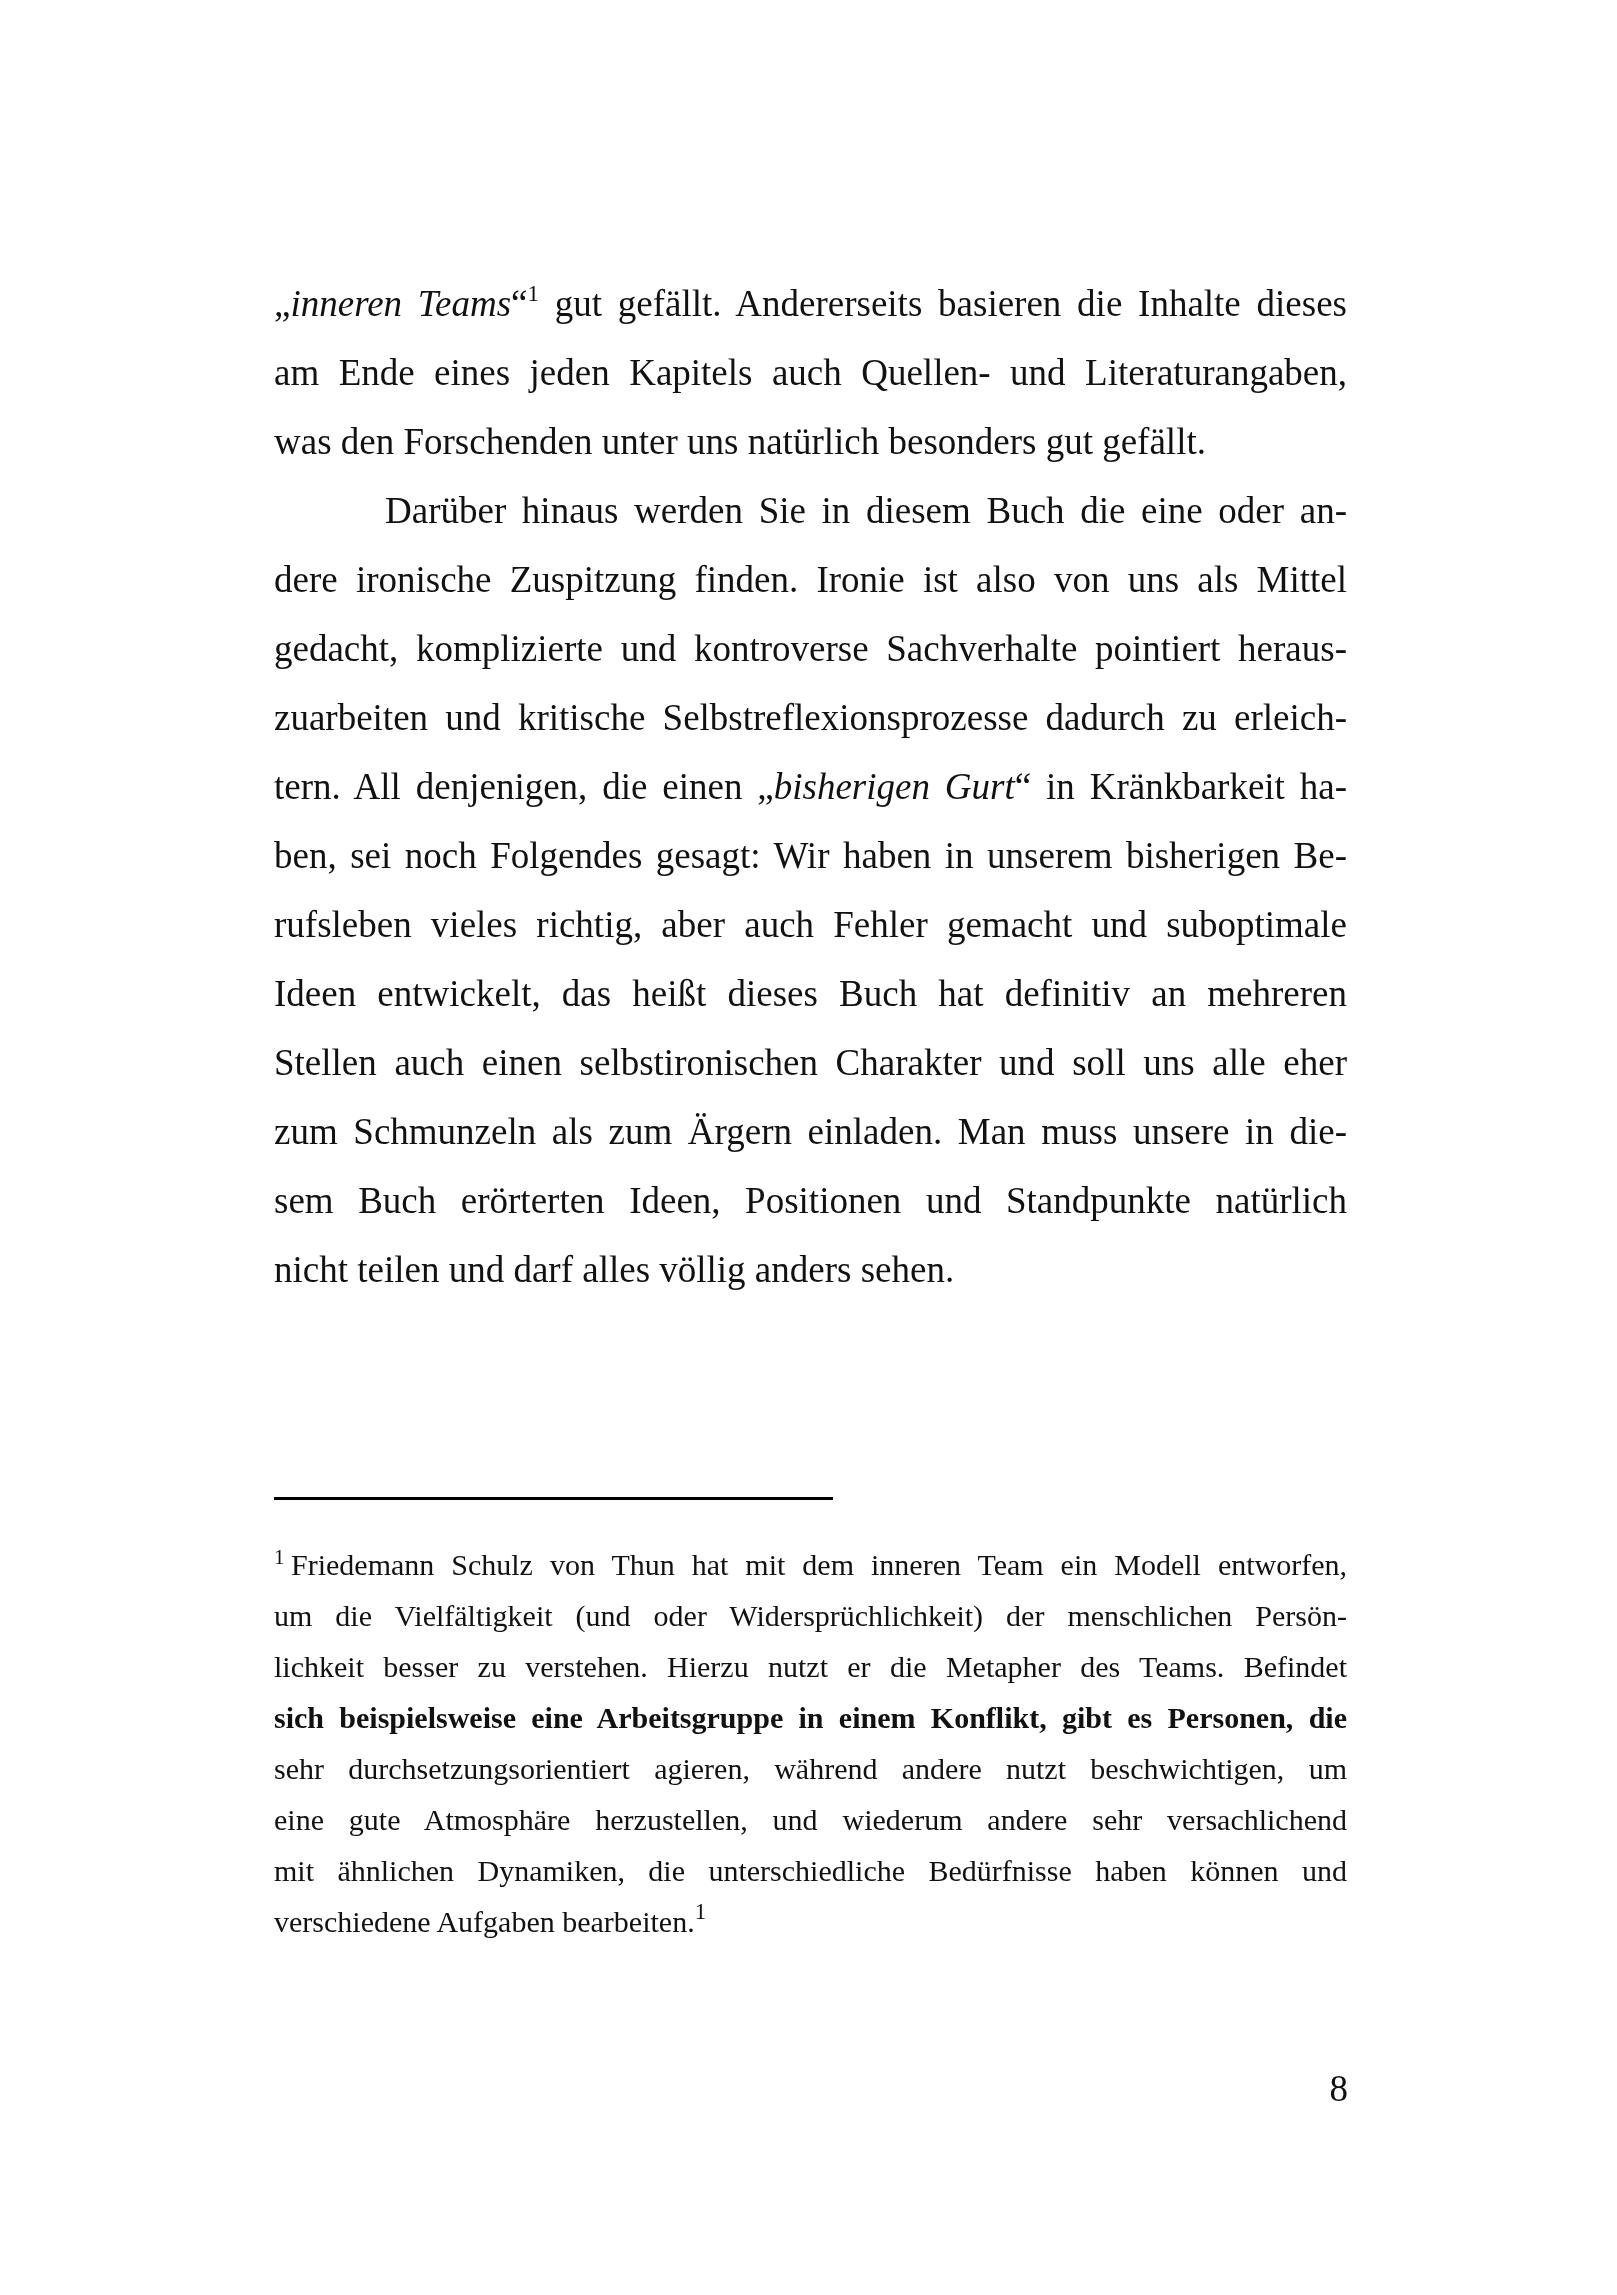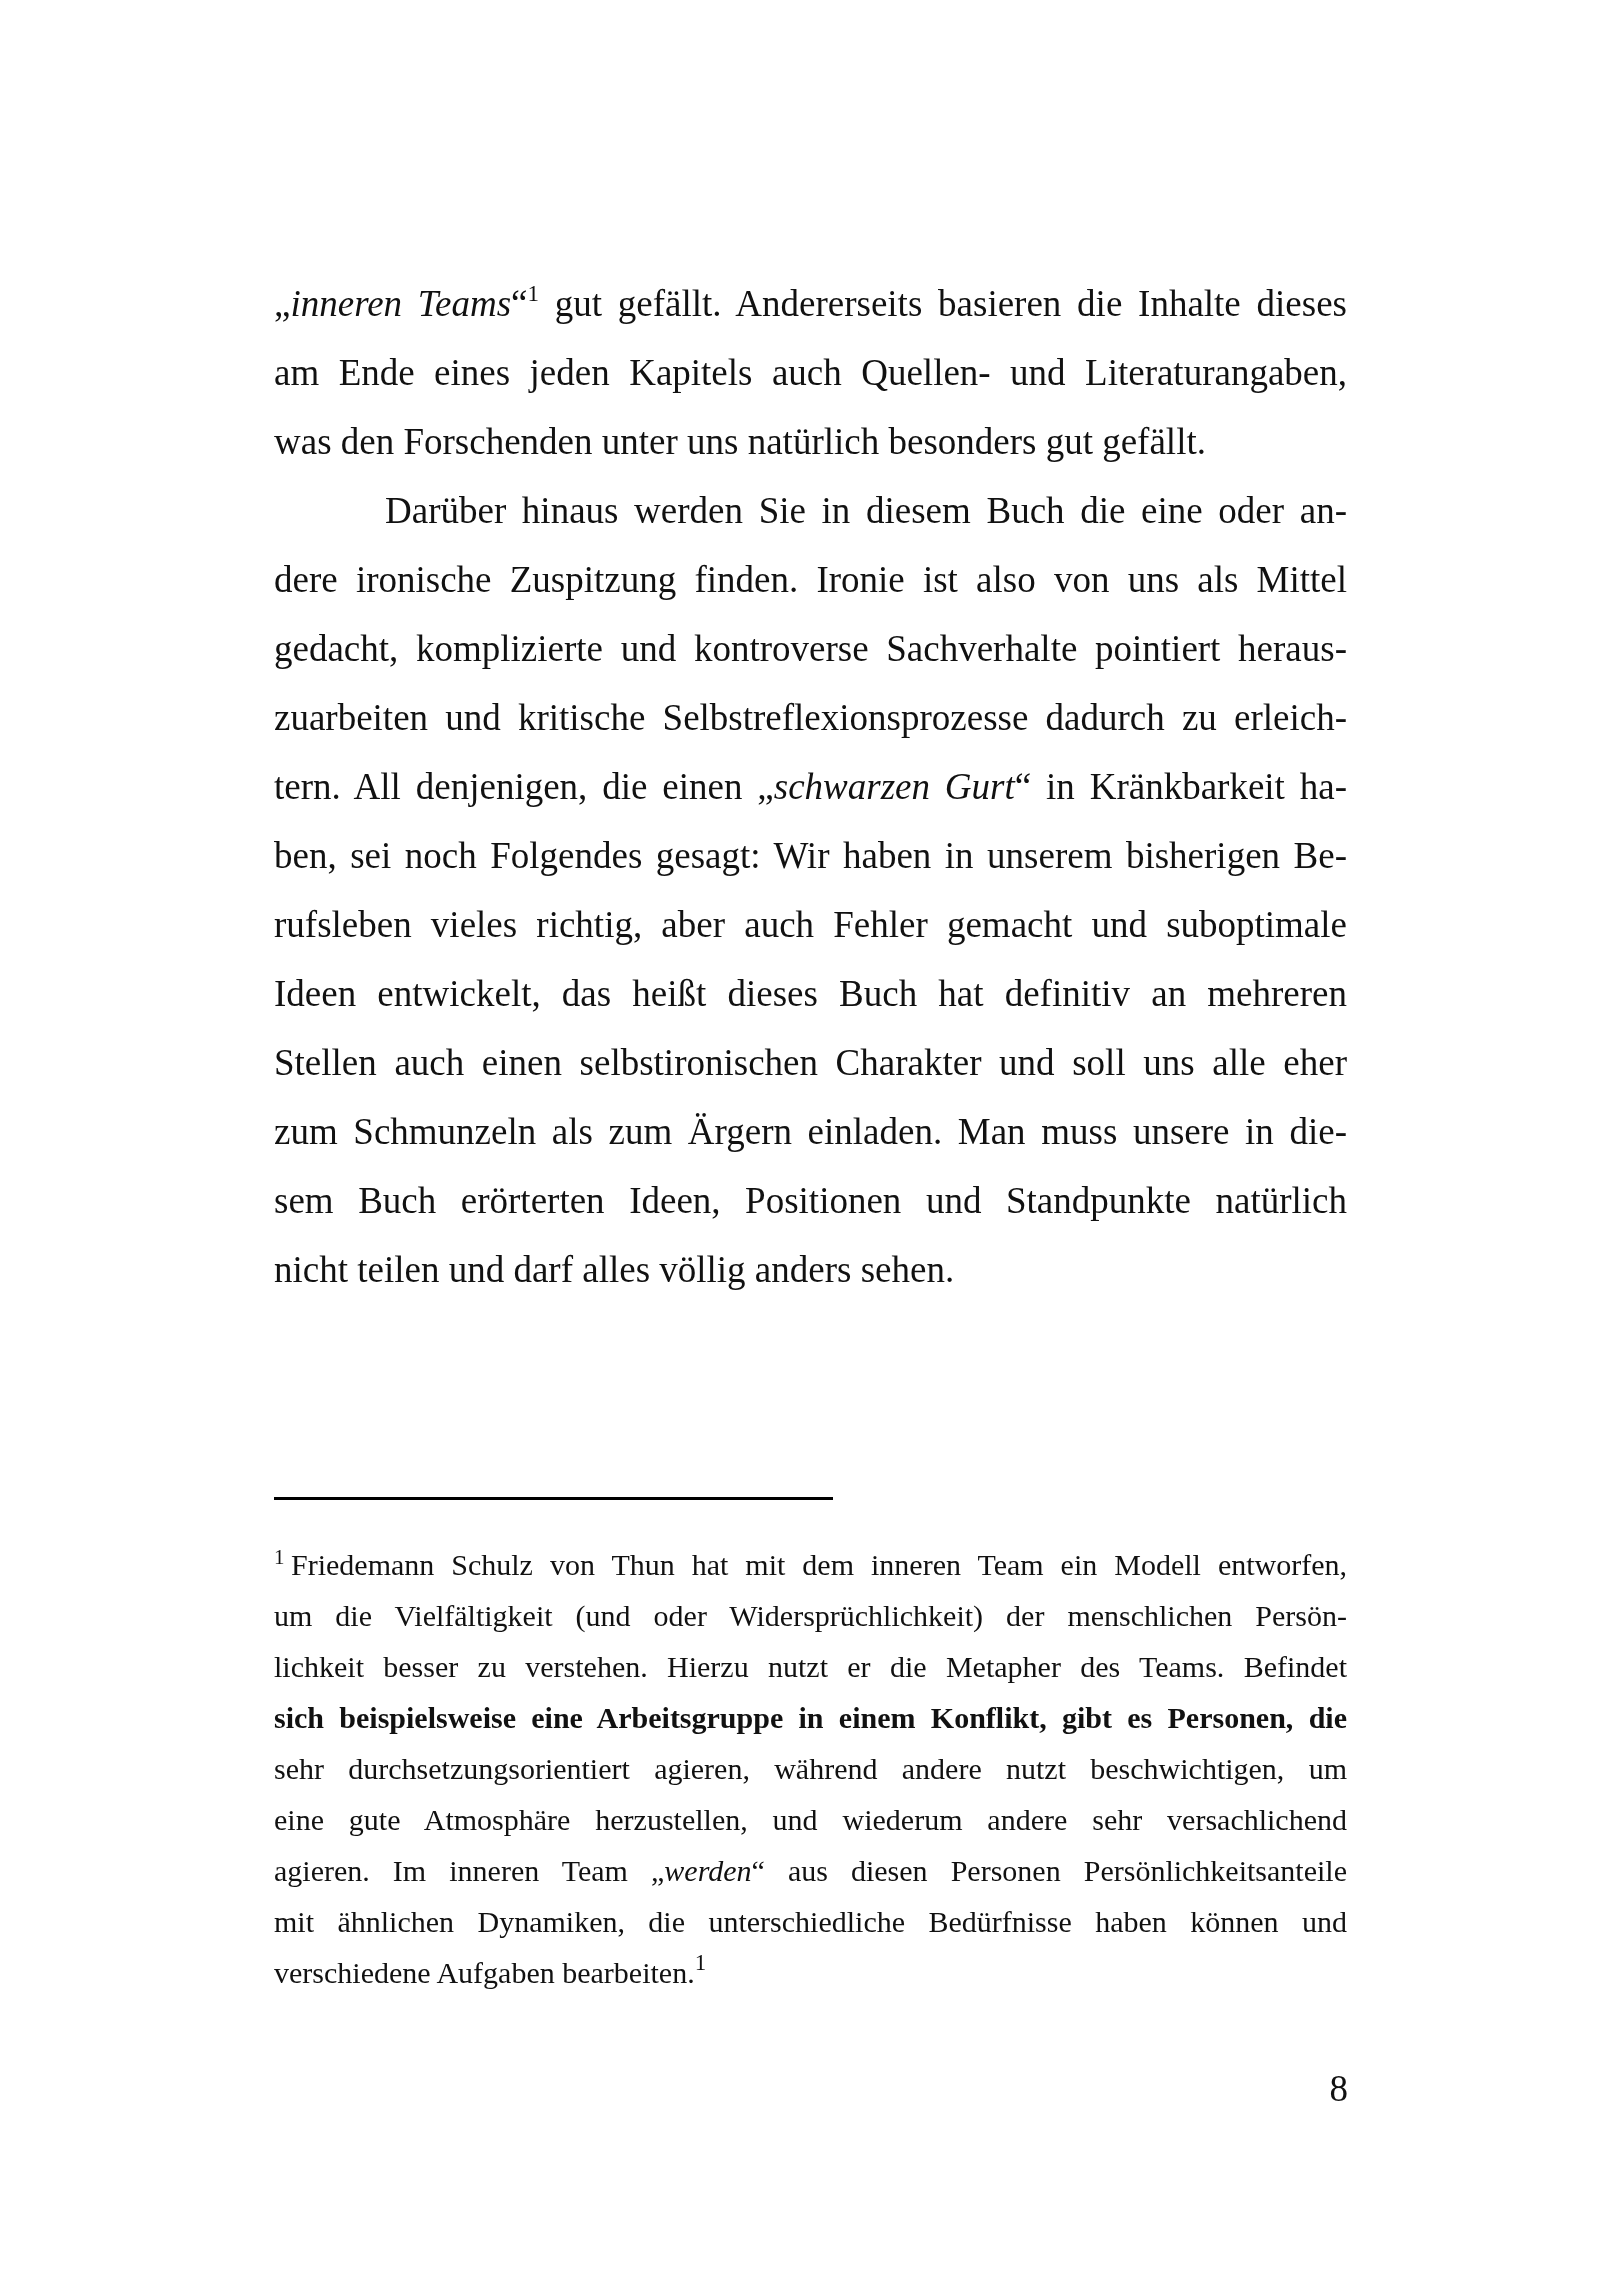--- a/index.html
+++ b/index.html
@@ -100,41 +100,40 @@
   <p class="body-text" style="text-indent: 0px;">
       <span class="line" style="text-indent: 0px;"><span>„</span><em>inneren Teams</em><span>“</span><sup class="fn-ref">1</sup><span> gut gefällt. Andererseits basieren die Inhalte dieses</span></span>
       <span class="line" style="text-indent: 0px;"><span>am Ende eines jeden Kapitels auch Quellen- und Literaturangaben,</span></span>
       <span class="line last" style="text-indent: 0px;"><span>was den Forschenden unter uns natürlich besonders gut gefällt.</span></span>
     </p>
   <p class="body-text indent" style="text-indent: 0px;">
       <span class="line" style="text-indent: 111px;"><span>Darüber hinaus werden Sie in diesem Buch die eine oder an-</span></span>
       <span class="line" style="text-indent: 0px;"><span>dere ironische Zuspitzung finden. Ironie ist also von uns als Mittel</span></span>
       <span class="line" style="text-indent: 0px;"><span>gedacht, komplizierte und kontroverse Sachverhalte pointiert heraus-</span></span>
       <span class="line" style="text-indent: 0px;"><span>zuarbeiten und kritische Selbstreflexionsprozesse dadurch zu erleich-</span></span>
-      <span class="line" style="text-indent: 0px;"><span>tern. All denjenigen, die einen „</span><em>schwarzen Gurt</em><span>“ in Kränkbarkeit ha-</span></span>
+      <span class="line" style="text-indent: 0px;"><span>tern. All denjenigen, die einen „</span><em>bisherigen Gurt</em><span>“ in Kränkbarkeit ha-</span></span>
       <span class="line" style="text-indent: 0px;"><span>ben, sei noch Folgendes gesagt: Wir haben in unserem bisherigen Be-</span></span>
       <span class="line" style="text-indent: 0px;"><span>rufsleben vieles richtig, aber auch Fehler gemacht und suboptimale</span></span>
       <span class="line" style="text-indent: 0px;"><span>Ideen entwickelt, das heißt dieses Buch hat definitiv an mehreren</span></span>
       <span class="line" style="text-indent: 0px;"><span>Stellen auch einen selbstironischen Charakter und soll uns alle eher</span></span>
       <span class="line" style="text-indent: 0px;"><span>zum Schmunzeln als zum Ärgern einladen. Man muss unsere in die-</span></span>
       <span class="line" style="text-indent: 0px;"><span>sem Buch erörterten Ideen, Positionen und Standpunkte natürlich</span></span>
       <span class="line last" style="text-indent: 0px;"><span>nicht teilen und darf alles völlig anders sehen.</span></span>
     </p>
 </div>
 
 <div class="footnote-rule"></div>
 
 <div class="footnotes">
   <p class="footnote-text">
       <span class="line" style="text-indent: 0px;"><span class="fn-mark">1</span><span>Friedemann Schulz von Thun hat mit dem inneren Team ein Modell entworfen,</span></span>
       <span class="line" style="text-indent: 0px;"><span>um die Vielfältigkeit (und oder Widersprüchlichkeit) der menschlichen Persön-</span></span>
       <span class="line" style="text-indent: 0px;"><span>lichkeit besser zu verstehen. Hierzu nutzt er die Metapher des Teams. Befindet</span></span>
       <span class="line" style="text-indent: 0px; font-weight: bold;"><span>sich beispielsweise eine Arbeitsgruppe in einem Konflikt, gibt es Personen, die</span></span>
       <span class="line" style="text-indent: 0px;"><span>sehr durchsetzungsorientiert agieren, während andere nutzt beschwichtigen, um</span></span>
       <span class="line" style="text-indent: 0px;"><span>eine gute Atmosphäre herzustellen, und wiederum andere sehr versachlichend</span></span>
-      <span class="line" style="text-indent: 0px;"><span>agieren. Im inneren Team „</span><em>werden</em><span>“ aus diesen Personen Persönlichkeitsanteile</span></span>
       <span class="line" style="text-indent: 0px;"><span>mit ähnlichen Dynamiken, die unterschiedliche Bedürfnisse haben können und</span></span>
       <span class="line last" style="text-indent: 0px;"><span>verschiedene Aufgaben bearbeiten.</span><sup class="fn-ref">1</sup></span>
     </p>
 </div>
 
 <div class="page-number">8</div>
 
 
 </body></html>

